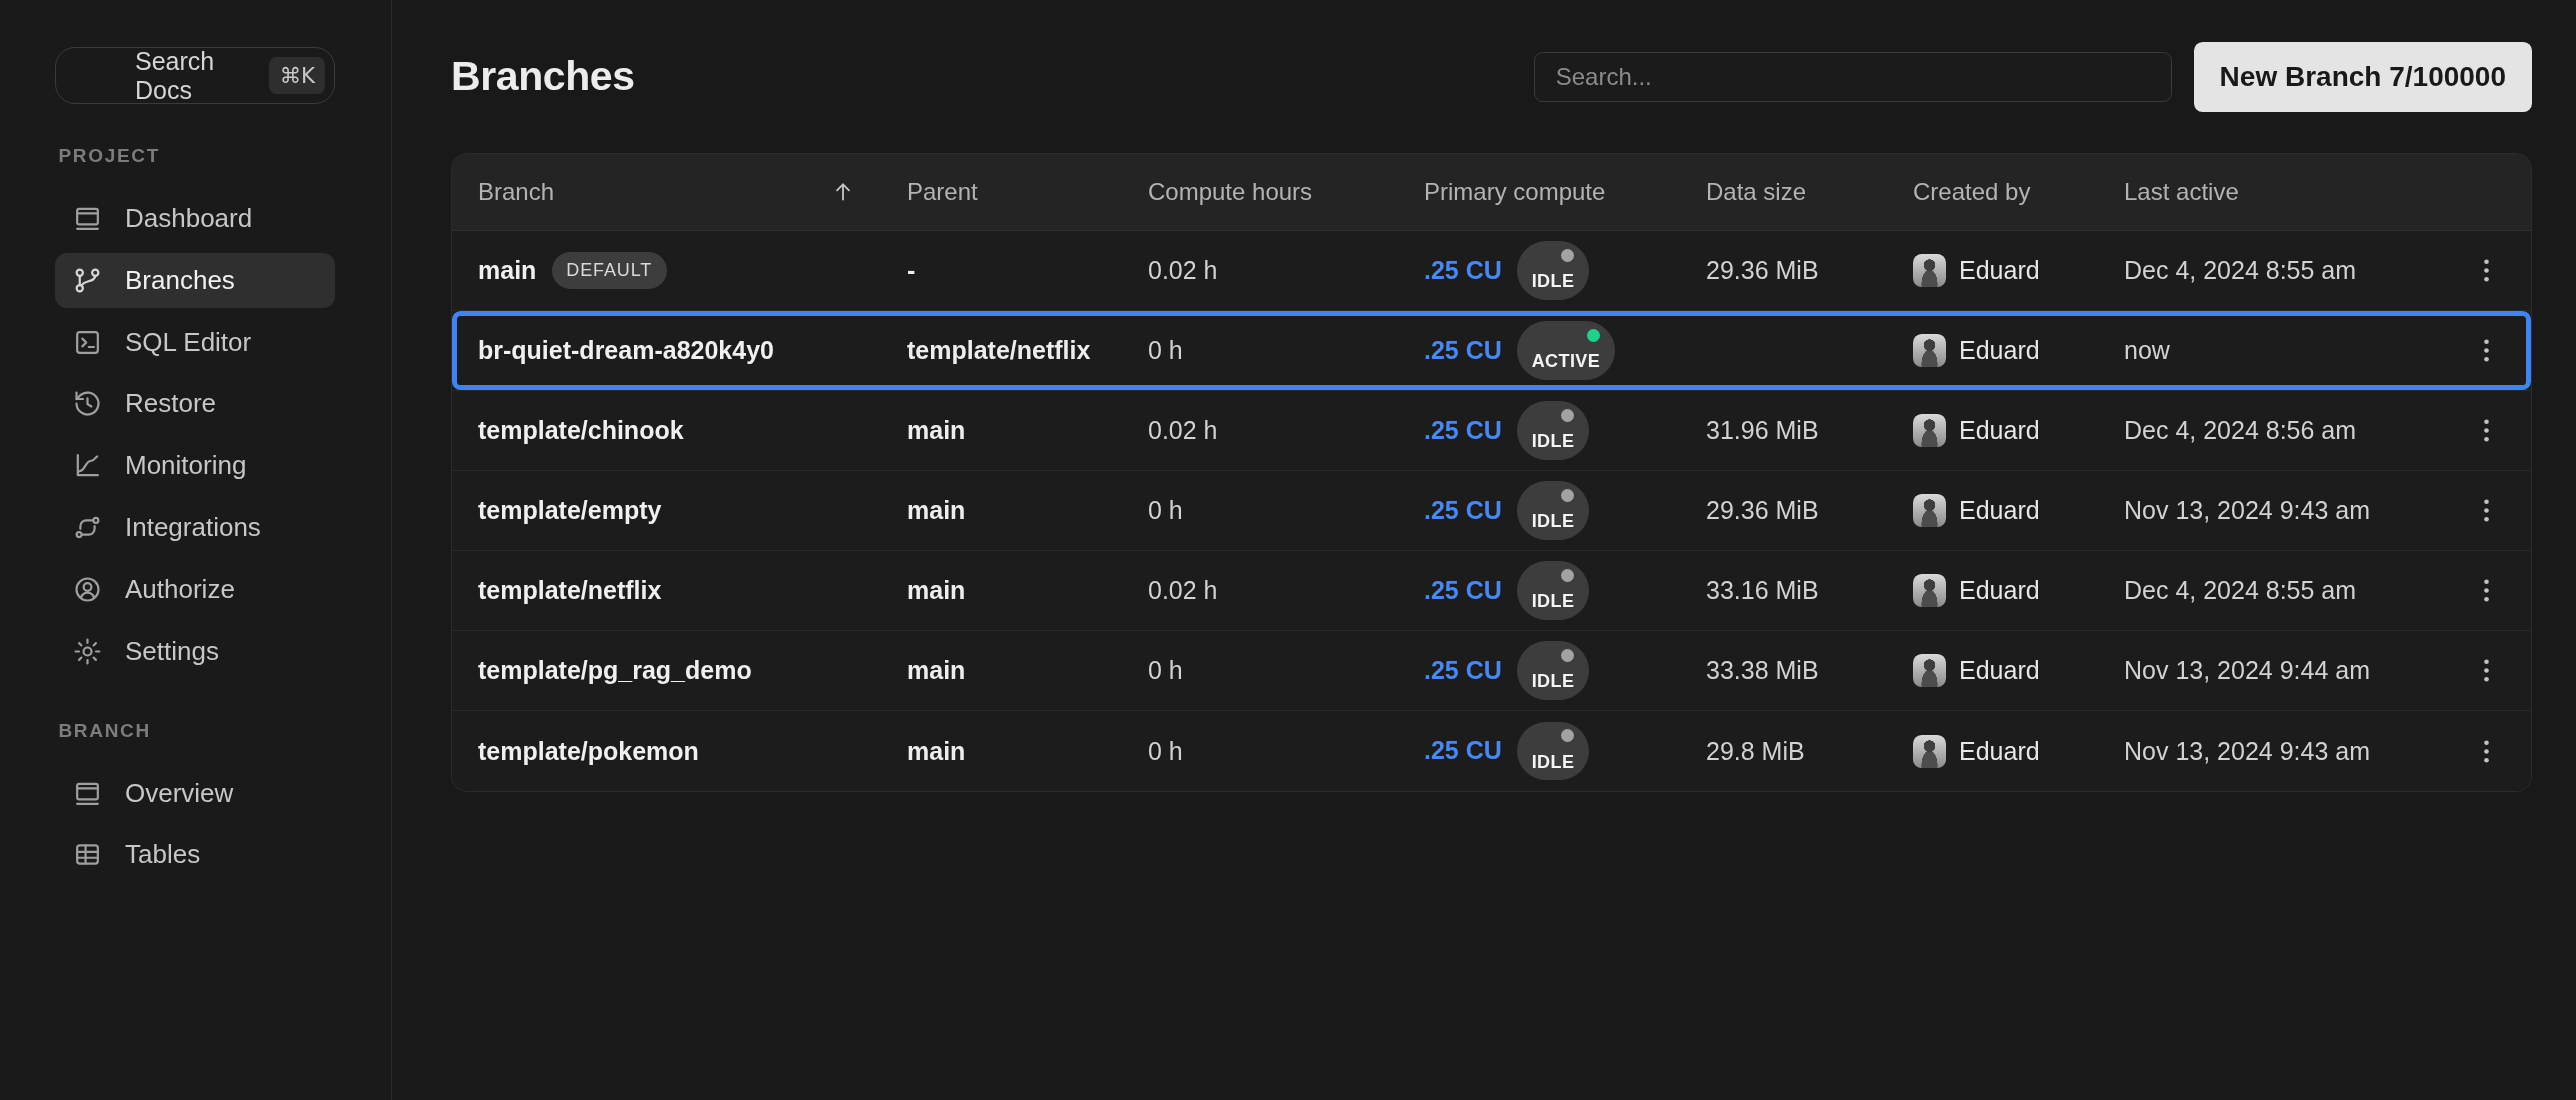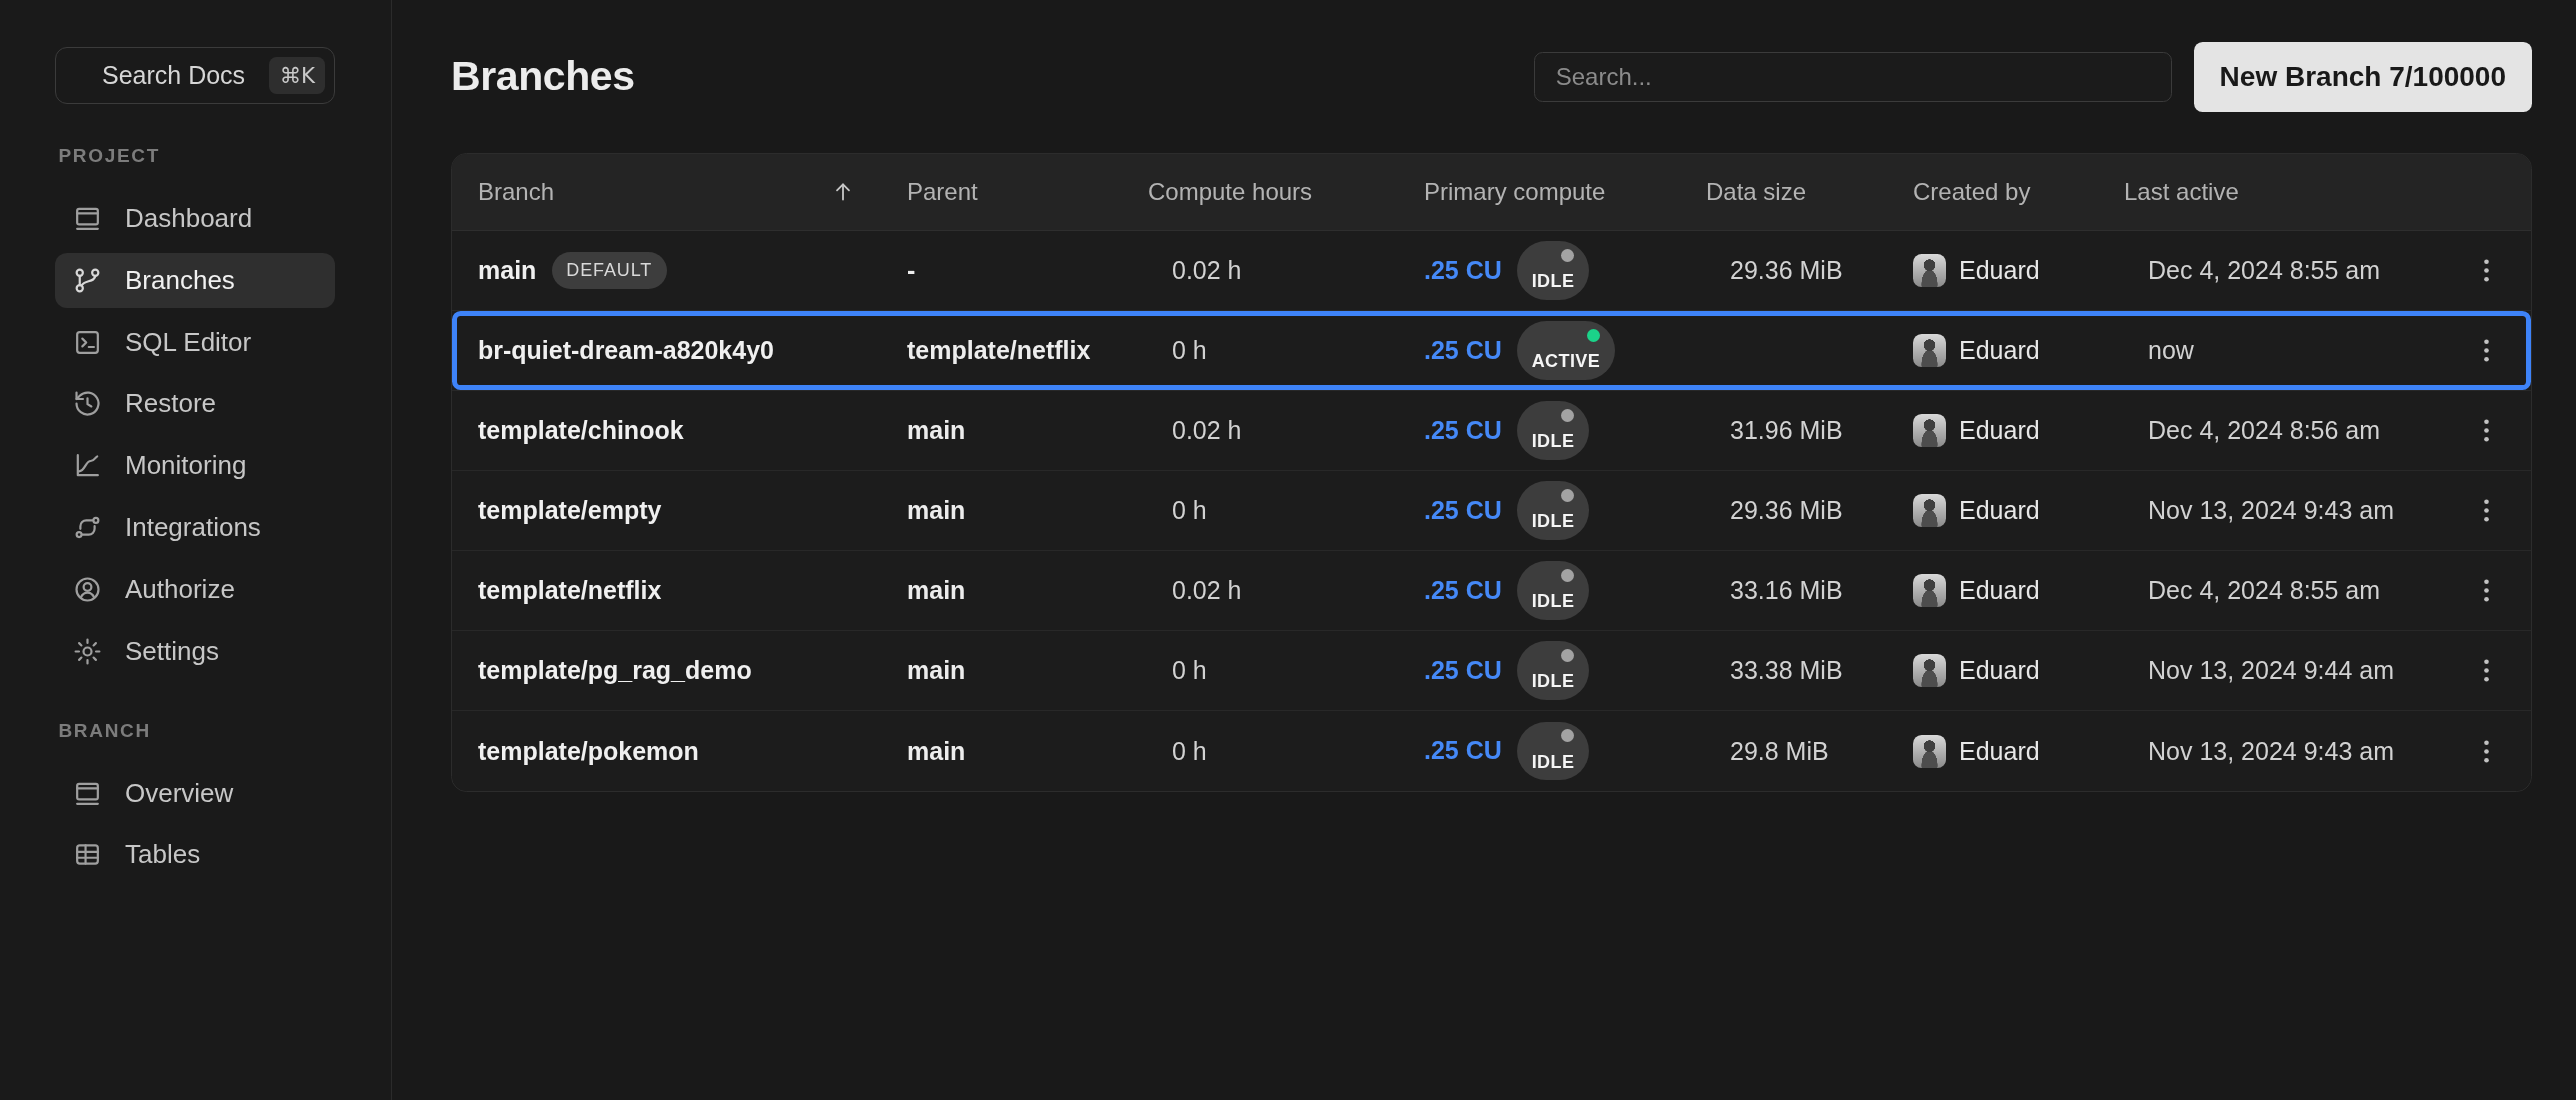--- a/index.html
+++ b/index.html
@@ -3,22 +3,22 @@
 <meta charset="utf-8">
 <style>
   * { box-sizing: border-box; }
   html,body { margin:0; padding:0; width:2576px; height:1101px; background:#191919;
     font-family:"Liberation Sans", sans-serif; overflow:hidden; }
   .app { display:flex; width:2576px; height:1101px; }
 
   
   .sidebar { width:392px; min-width:392px; height:100%; background:#1a1a1a;
     border-right:0.9px solid #2b2b2b; padding:47px 0 0 55px; }
-  .search-docs { width:280px; height:57px; border:0.9px solid #3b3b3b; border-radius:12px;
-    display:flex; align-items:center; gap:0; padding:0 8.6px 0 19px; color:#d6d6d6; cursor:pointer; }
+  .search-docs { width:280px; height:57px; border:0.9px solid #3b3b3b; border-radius:20px;
+    display:flex; align-items:center; gap:33px; padding:0 8.6px 0 19px; color:#d6d6d6; cursor:pointer; }
   .search-docs .icon { width:27px; height:27px; color:#c2c2c2; }
   .search-docs .sd-label { font-size:25px; flex:1; color:#d6d6d6; }
   .kbd { background:#2e2e2e; border-radius:7.7px; padding:6px 10.3px; font-size:21.4px; color:#c9c9c9;
     font-family:"DejaVu Sans", sans-serif; }
 
   .nav-section-label { margin:41px 0 24px 3.4px; font-size:19px; letter-spacing:1.7px;
     color:#7c7c7c; font-weight:700; }
   .nav-item { display:flex; align-items:center; gap:22px; width:280px; height:55px;
     padding:0 17px; border-radius:12px; margin-bottom:6.8px; cursor:pointer; }
   .nav-item.active { background:#2f2f2f; }
@@ -52,21 +52,21 @@
   .sort-icon { width:26px; height:26px; color:#c6c6c6; }
 
   .row { height:80px; border-bottom:0.9px solid #282828; background:#1c1c1c; position:relative; cursor:pointer; }
   .row:last-child { border-bottom:none; border-radius:0 0 15.4px 15.4px; }
   .row.selected::after { content:""; position:absolute; inset:0; border:5.1px solid #3e83f8;
     border-radius:8.6px; pointer-events:none; }
 
   .cell { display:flex; align-items:center; }
   .branch-name { font-size:25px; font-weight:700; color:#f0f0f0; white-space:nowrap; }
   .parent-name { font-size:25px; font-weight:700; color:#ededed; }
-  .plain { font-size:25px; color:#d2d2d2;margin-left:24px; }
+  .plain { font-size:25px; color:#d2d2d2; }
   .cu { font-size:25px; font-weight:700; color:#4589f7; }
   .default-badge { background:#3d3d3d; color:#d9d9d9; font-size:18px; letter-spacing:0.9px;
     padding:7.7px 14.5px; border-radius:855px; margin-left:15.4px; font-weight:500; }
   .status-pill { display:inline-flex; align-items:flex-end; gap:9.4px; background:#3d3d3d;
     border-radius:855px; padding:7.7px 14.5px; margin-left:15.4px;flex-direction:column; }
   .status-dot { width:13px; height:13px; border-radius:50%; background:#a3a3a3; }
   .status-pill.active .status-dot { background:#1bd389; }
   .status-label { font-size:18px; font-weight:700; color:#f5f5f5; letter-spacing:0.4px; }
   .created { gap:13px; font-size:25px; color:#e8e8e8; }
   .avatar { width:33px; height:33px; border-radius:8.6px; flex:0 0 auto;

